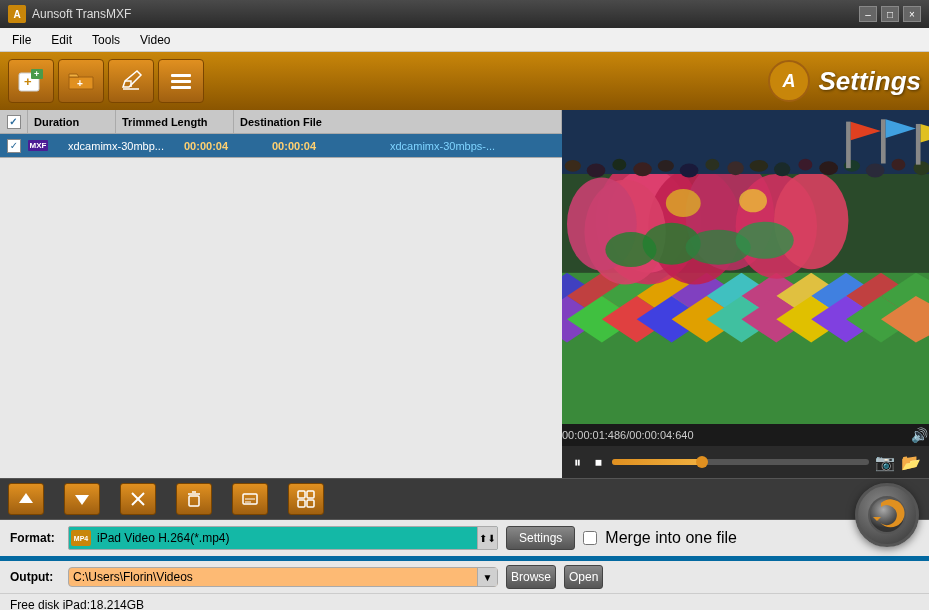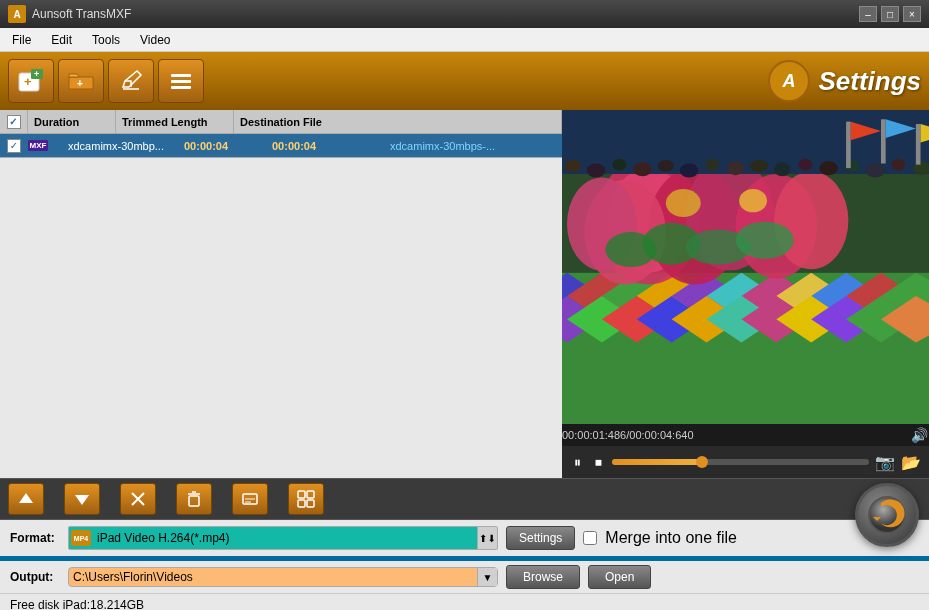--- a/index.html
+++ b/index.html
@@ -379,21 +379,21 @@
       height: 100%;
       border-left: 1px solid #aaa;
       cursor: pointer;
       font-size: 10px;
     }
     .action-btn {
       background: linear-gradient(to bottom, #888, #555);
       border: 1px solid #444;
       border-radius: 3px;
       color: #fff;
-      padding: 3px 16px;
+      padding: 3px 4px;
       height: 24px;
       font-size: 12px;
       cursor: pointer;
     }
     #convert-btn {
       width: 64px;
       height: 64px;
       border-radius: 50%;
       background: radial-gradient(circle at 40% 35%, #888, #333);
       border: 3px solid #555;

